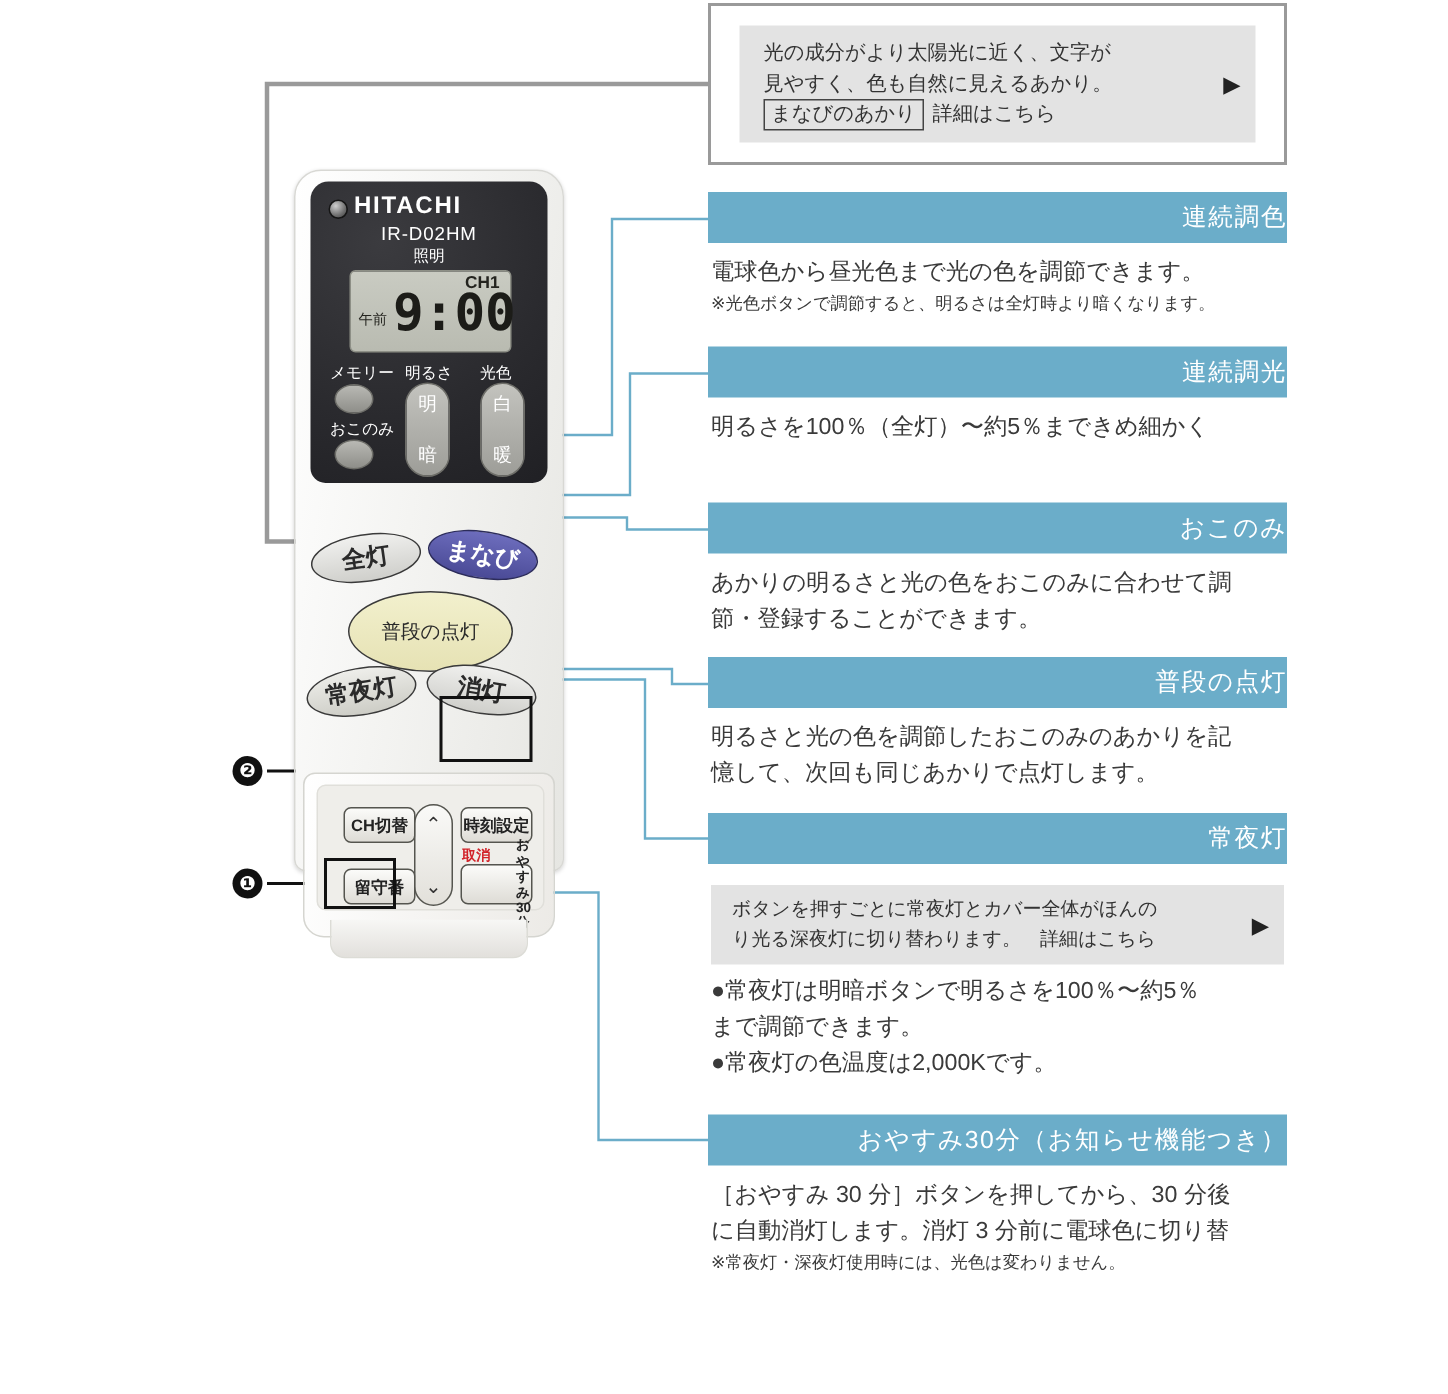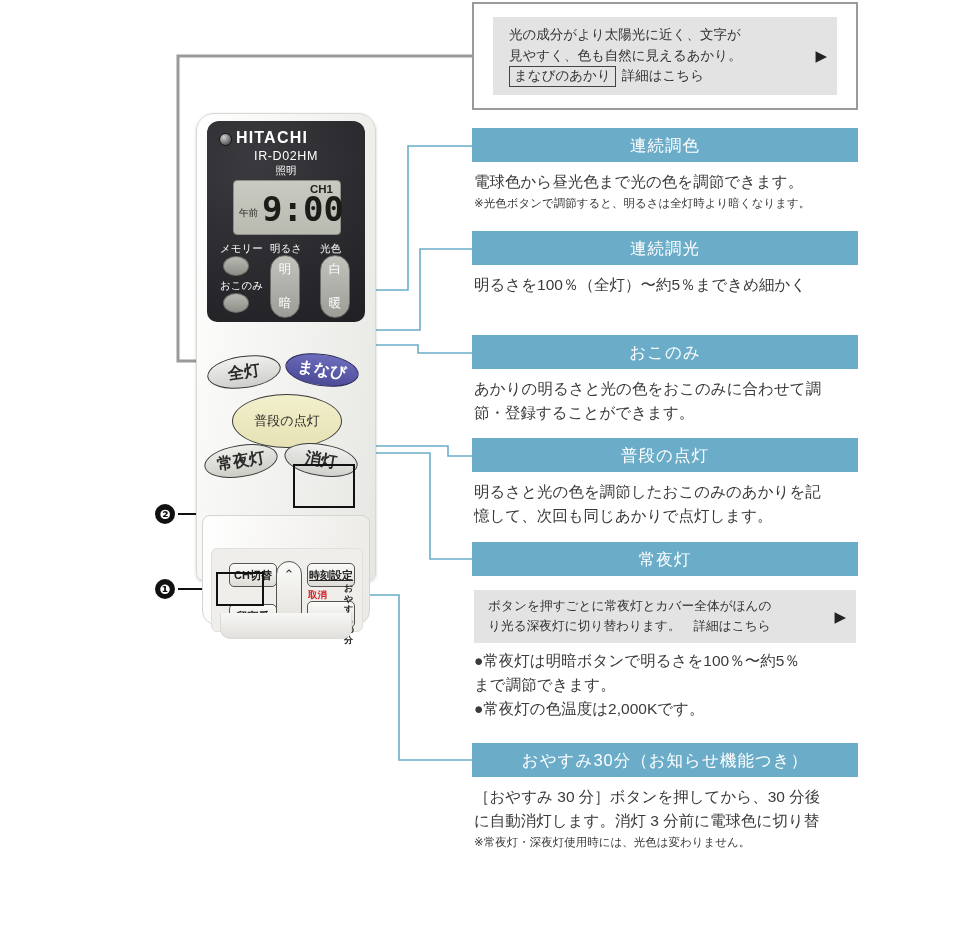--- a/index.html
+++ b/index.html
@@ -31,21 +31,21 @@
   .info-text .row { white-space:nowrap; }
   .tagbox {
     display:inline-block; border:1px solid #444; padding:0px 4px;
     margin-right:6px; background:#e3e3e3; line-height:1.35;
   }
   .arrow-tri { font-size:15px; color:#222; margin-left:4px; }
 
   
   .panel { position:absolute; left:472px; width:386px; }
   .panel-head {
-    background:#6badc9; color:#ffffff; text-align:center;
+    background:#6badc9; color:#ffffff; text-align:right;
     font-size:16.5px; line-height:34px; height:34px; letter-spacing:1px;
   }
   .panel-body { padding:8px 2px 0 2px; }
   .body-line { font-size:15.5px; line-height:1.55; color:#3a3a3a; }
   .note-line { font-size:11.5px; line-height:1.5; color:#3a3a3a; margin-top:1px; }
 
   .gray-note {
     background:#e3e3e3; margin-top:6px; padding:7px 10px 7px 14px;
     display:flex; align-items:center; gap:8px;
   }
@@ -143,31 +143,31 @@
   }
 
   
   .tray {
     position:absolute; left:6px; top:402px; width:168px; height:110px;
     background:linear-gradient(100deg,#ffffff,#eceae6);
     border:1px solid #d5d5d0; border-radius:8px 8px 14px 14px;
   }
   .tray-inner {
     position:absolute; left:8px; top:7px; width:152px; height:84px;
-    background:#efeeea; border-radius:6px; border:1px solid #e0dfda;margin-top:25px;
+    background:#efeeea; border-radius:6px; border:1px solid #e0dfda;
   }
   .sq-btn {
     position:absolute; width:48px; height:24px; border-radius:5px;
     background:linear-gradient(180deg,#fbfbf9,#dedcd6);
     border:1.3px solid #55554f;
     display:flex; align-items:center; justify-content:center;
     font-size:11px; font-weight:bold; color:#222;
   }
   .sq-ch   { left:17px; top:14px; }
-  .sq-jikoku { left:95px; top:14px;text-decoration:underline; }
+  .sq-jikoku { left:95px; top:14px; }
   .sq-rusu { left:17px; top:55px; }
   .sq-oyasumi { left:95px; top:52px; height:27px; flex-direction:column; font-size:9px; line-height:1.15;padding-left:36px; }
   .toriKeshi { position:absolute; left:96px; top:40px; font-size:9.5px; color:#d2232a; font-weight:bold; }
   .arrow-pad {
     position:absolute; left:64px; top:12px; width:26px; height:68px; border-radius:13px;
     background:linear-gradient(180deg,#fafaf8,#e2e0da); border:1.3px solid #55554f;
     color:#333;
   }
   .arrow-pad .up { position:absolute; top:5px; left:0; width:100%; text-align:center; font-size:13px; }
   .arrow-pad .dn { position:absolute; bottom:4px; left:0; width:100%; text-align:center; font-size:13px; }

